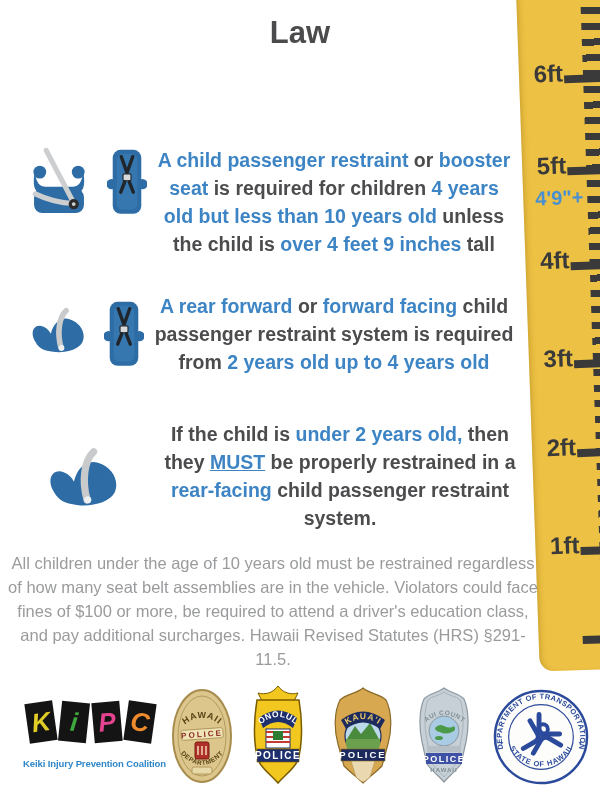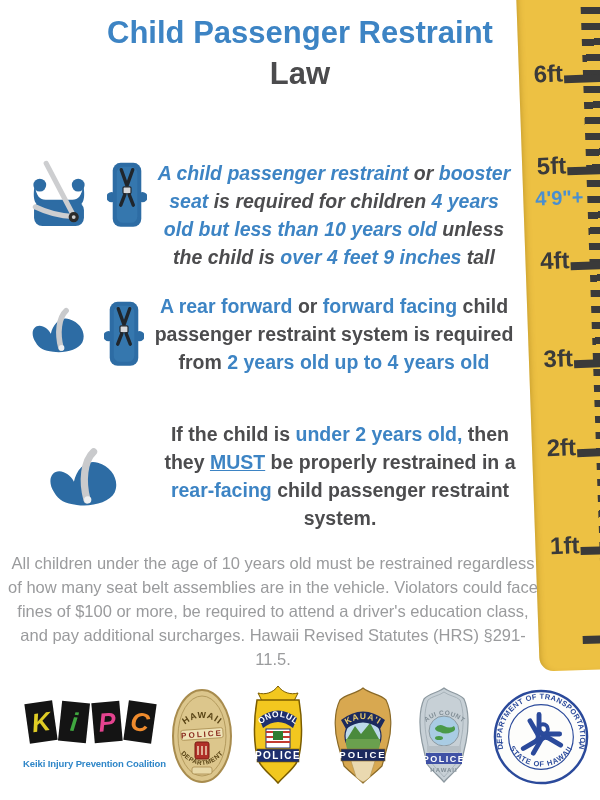--- a/index.html
+++ b/index.html
@@ -19,21 +19,21 @@
   #height-callout{position:absolute;left:12px;top:198px;font-size:20px;font-weight:bold;color:#4a8fd0;}
 
   
   #title{position:absolute;left:50px;top:12px;width:500px;text-align:center;
          font-weight:bold;font-size:31px;line-height:41px;}
   #title .t-dark{color:#4b4b4d;}
   #title .t-blue{color:#3d84c4;}
 
   
   .section{position:absolute;left:22px;width:494px;display:flex;align-items:flex-start;}
-  #section-1{top:159px;font-style:italic;} #section-2{top:292px;} #section-3{top:420px;gap:12px;}
+  #section-1{top:146px;} #section-2{top:292px;} #section-3{top:420px;gap:12px;}
   .icon-col{width:130px;display:flex;justify-content:center;align-items:flex-start;gap:16px;flex-shrink:0;}
   #section-2 .icon-col{gap:12px;margin-top:6px;}
   #section-3 .icon-col{margin-top:16px;}
   .sec-text{flex:1;text-align:center;font-size:19.5px;font-weight:bold;line-height:28px;color:#4c4c4e;}
   .seg-dark{color:#4c4c4e;}
   .seg-blue{color:#3d84c4;}
   .seg-blueu{color:#3d84c4;text-decoration:underline;}
 
   
   #footer-note{position:absolute;left:8px;top:551px;width:530px;text-align:center;
@@ -83,21 +83,20 @@
       </div>
     <div class="foot-row" style="top:544px">
         <span class="foot-label">1ft</span>
         <span class="foot-bar"></span>
       </div>
     <div id="zero-bar"></div>
     <div id="height-callout">4'9"+</div>
   </div>
 
   <div id="title">
-    <div class="t-blue">Child Passenger Restraint</div>
     <div class="t-dark">Law</div>
   </div>
 
   <div class="section" id="section-1">
     <div class="icon-col">
       <svg width="64" height="74" viewBox="0 0 100 110">
         <g fill="#2d6ca4">
           <circle cx="20" cy="38" r="10"></circle>
             <circle cx="80" cy="38" r="10"></circle>
           <path d="M12 38 C8 62 13 70 23 72 L77 72 C87 70 92 62 88 38 C85 56 80 61 71 61 L29 61 C20 61 15 56 12 38 Z"></path>

